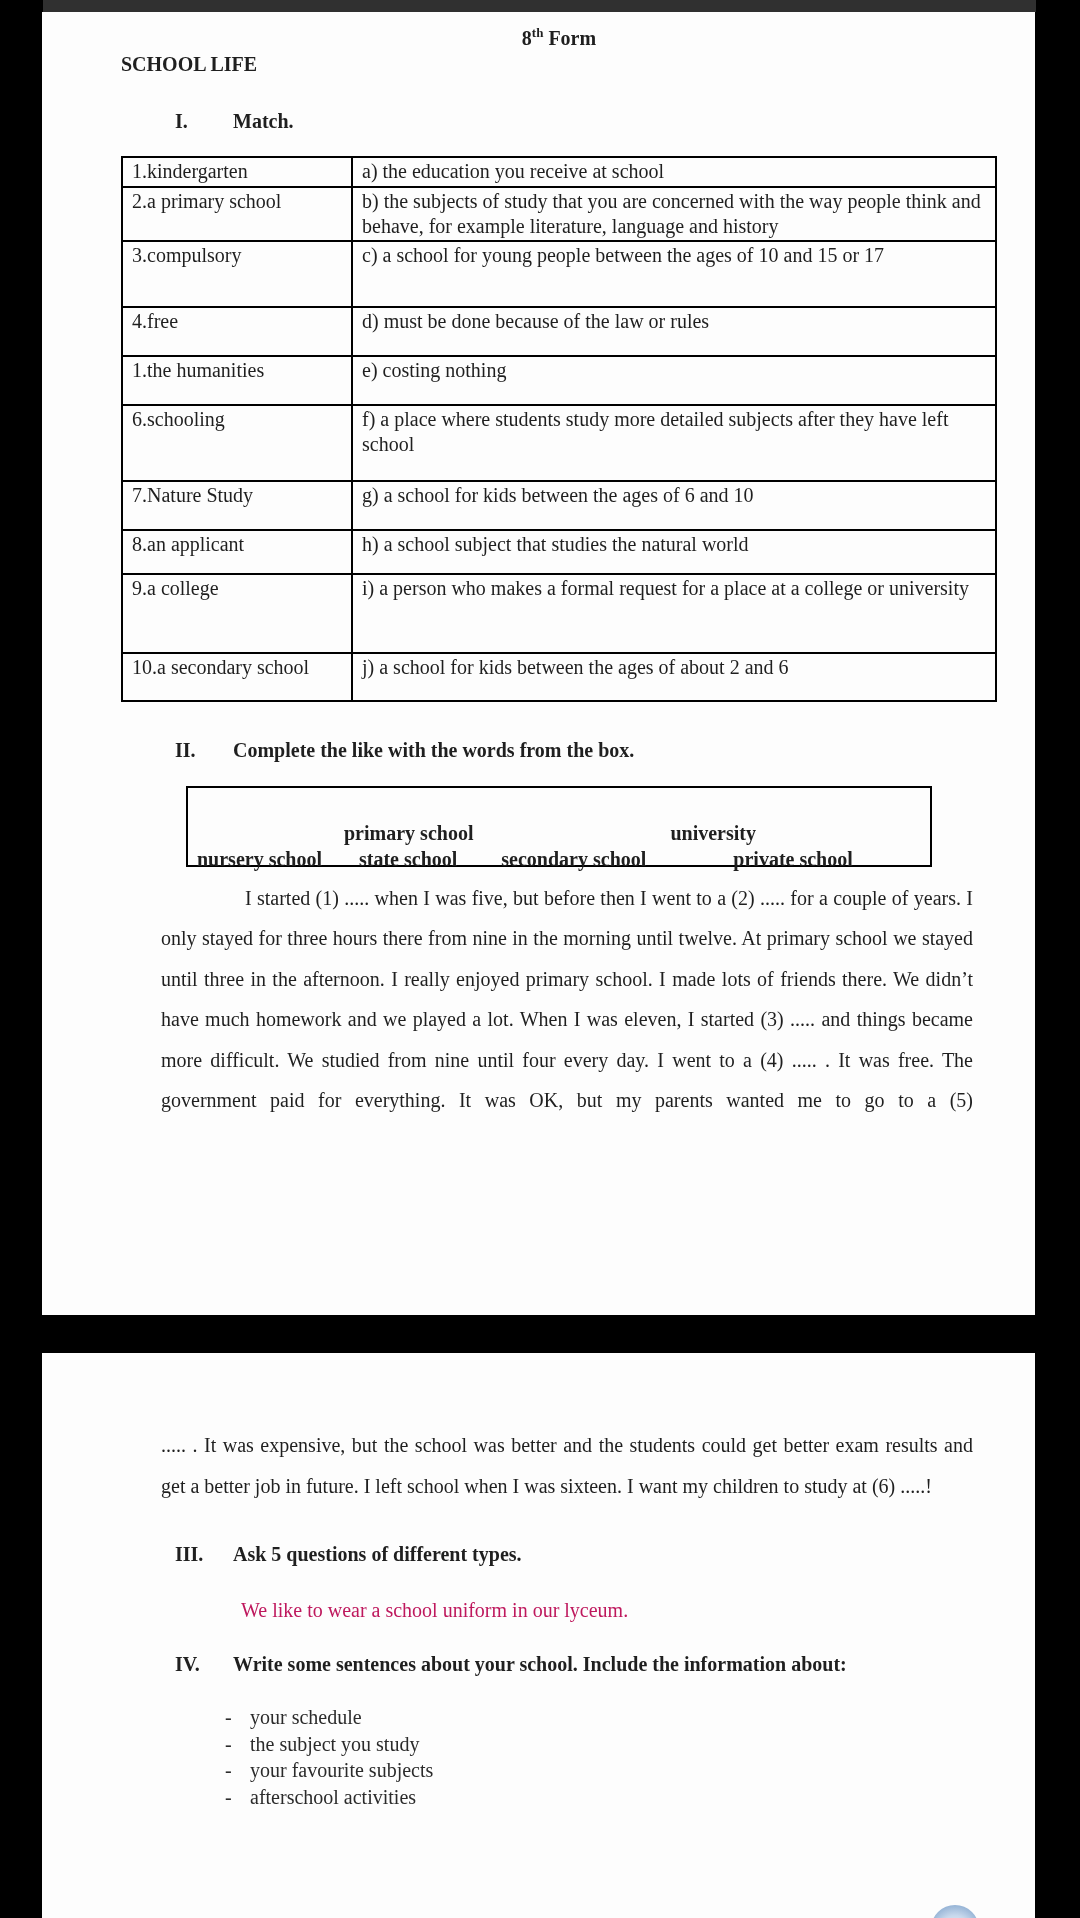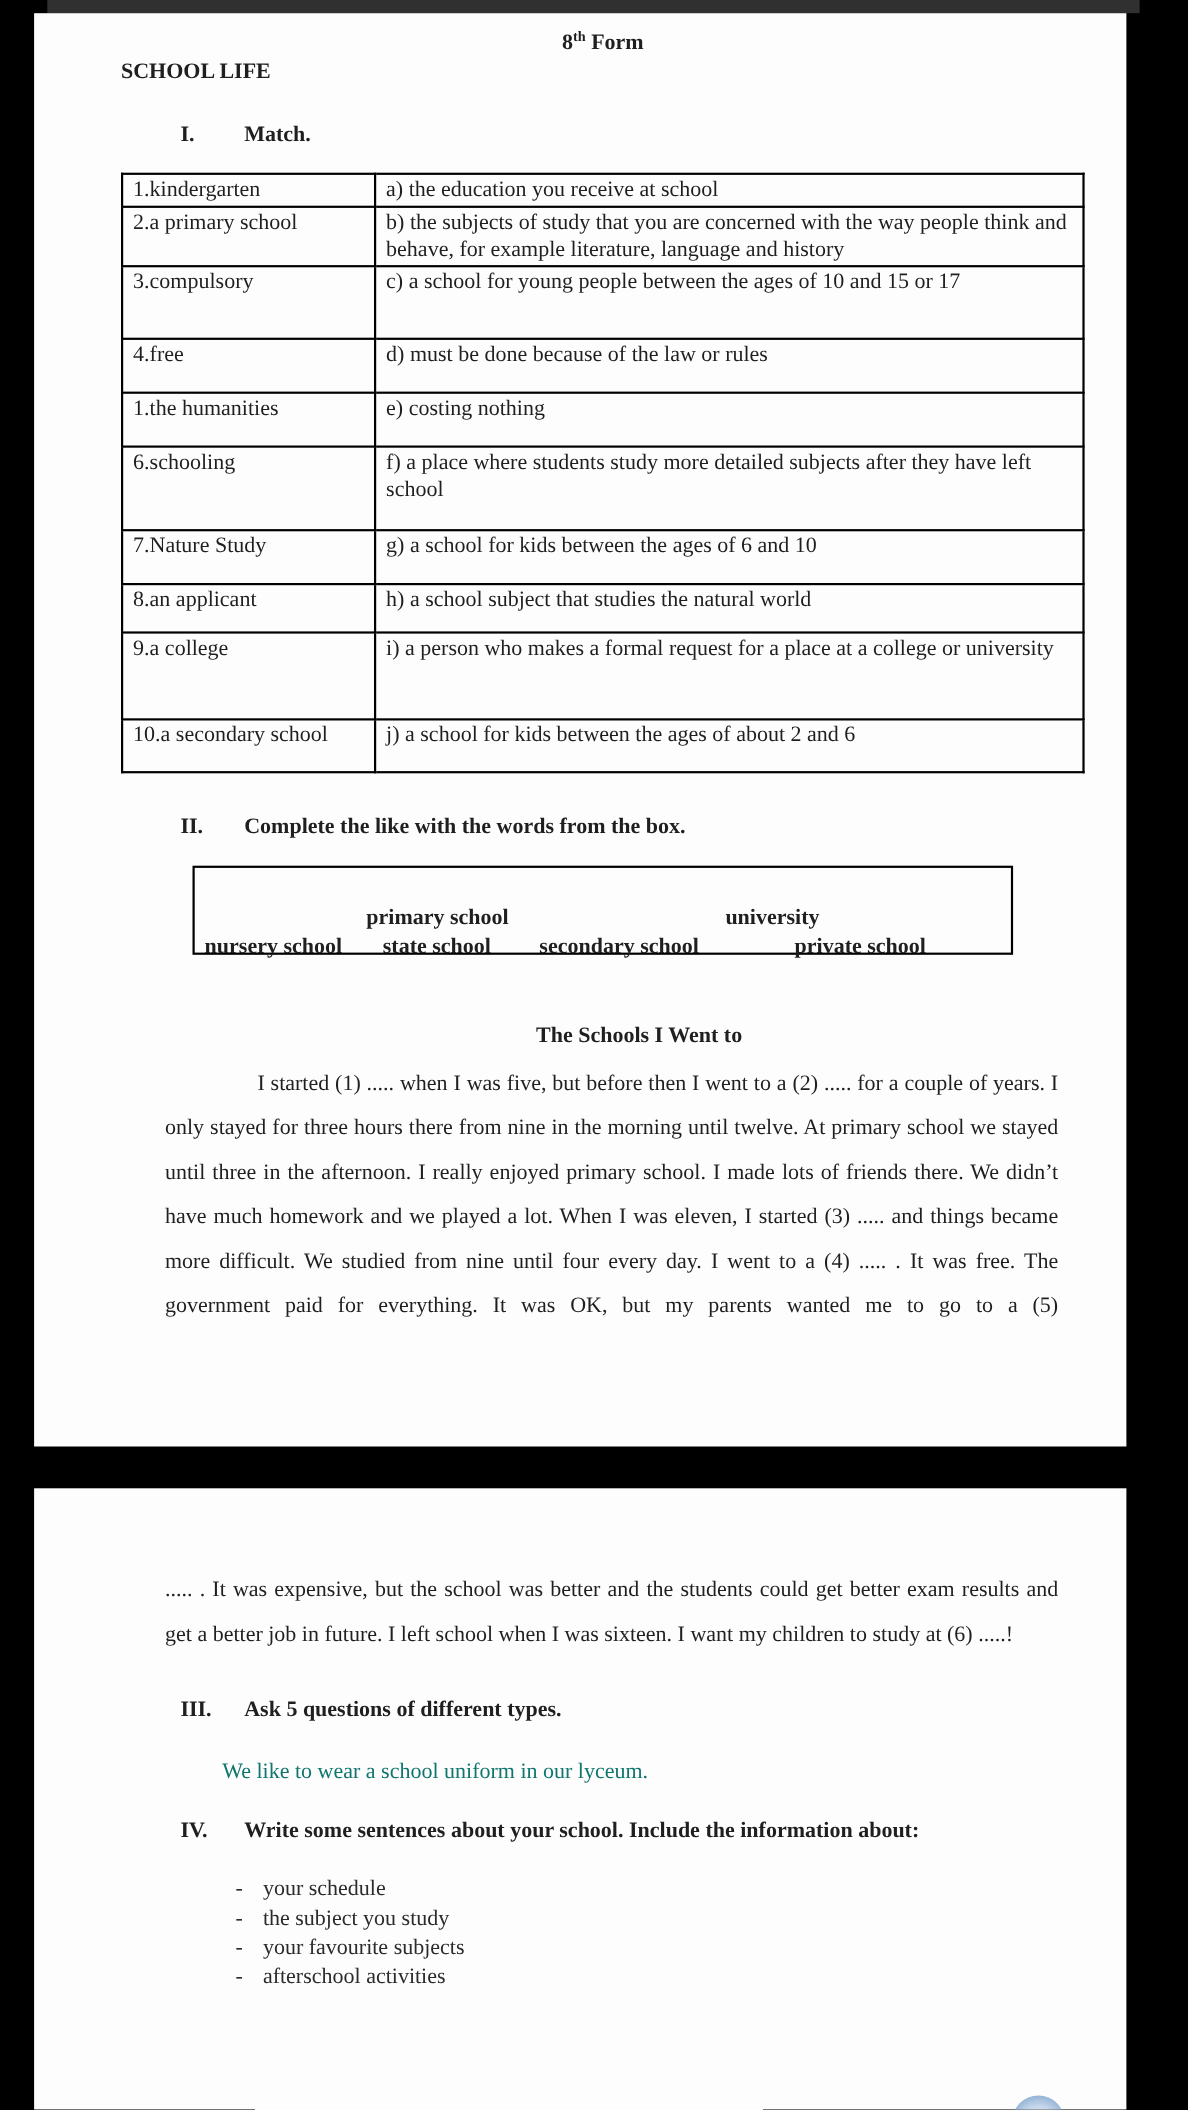--- a/index.html
+++ b/index.html
@@ -2,21 +2,21 @@
 <html><head>
 <meta charset="utf-8">
 <style>
   * { margin: 0; padding: 0; box-sizing: border-box; }
   html, body { background: #000; }
   body { font-family: "Liberation Serif", "DejaVu Serif", serif; color: #1f1f1f; }
   .viewport { position: relative; width: 1080px; height: 1918px; background: #000; overflow: hidden; }
 
   .top-strip { position: absolute; left: 43px; top: 0; width: 993px; height: 12px; background: #303030; }
 
-  .page { position: absolute; left: 31px; width: 993px; background: #fdfdfd; }
+  .page { position: absolute; left: 42px; width: 993px; background: #fdfdfd; }
   .page-1 { top: 12px; height: 1303px; }
   .page-2 { top: 1353px; height: 565px; overflow: hidden; }
 
   .content { margin-left: 79px; width: 876px; }
 
   .doc-title { text-align: center; font-weight: 700; font-size: 20px; line-height: 26px; padding-top: 8px; }
   .doc-title sup { font-size: 13px; }
   .doc-subtitle { text-align: left; font-weight: 700; font-size: 20px; line-height: 26px; }
 
   .sec-heading { font-weight: 700; font-size: 20px; line-height: 26px; padding-left: 54px; }
@@ -40,21 +40,21 @@
   .wb1 { margin-left: 9px; } .wb2 { margin-left: 37px; } .wb3 { margin-left: 44px; } .wb4 { margin-left: 87px; }
   .wb5 { margin-left: 156px; } .wb6 { margin-left: 197px; }
 
   .passage-title { margin-top: 60px; margin-left: 66px; text-align: center; font-weight: 700; font-size: 20px; line-height: 26px; }
 
   .body-par { margin-left: 40px; width: 812px; font-size: 20px; line-height: 40.5px; text-align: justify; }
   .par-1 { margin-top: 11px; text-indent: 84px; text-align-last: justify; }
   .par-2 { padding-top: 0; }
 
   .page-2 .par-2 { margin-top: 72px; }
-  .example-sentence { margin-top: 30px; margin-left: 92px; font-size: 20px; line-height: 27px; color: #0f766e; }
+  .example-sentence { margin-top: 30px; margin-left: 120px; font-size: 20px; line-height: 27px; color: #be185d; }
 
   .bullet-list { margin-top: 27px; padding-left: 104px; font-size: 20px; line-height: 26.5px; color: #2b2b2b; }
   .bullet-row { display: flex; }
   .bullet-marker { display: inline-block; width: 25px; }
 
   .floating-circle { position: absolute; left: 889px; top: 552px; width: 48px; height: 48px; border-radius: 50%;
     background: radial-gradient(circle at 50% 55%, #eef4fb 0%, #c7d8ec 45%, #8fafd3 78%, #6b8fbc 100%); }
 </style>
 </head>
 <body>
@@ -128,21 +128,20 @@
           <span class="wb6">university</span>
         </div>
         <div class="wb-row">
           <span class="wb1">nursery school</span>
           <span class="wb2">state school</span>
           <span class="wb3">secondary school</span>
           <span class="wb4">private school</span>
         </div>
       </div>
 
-      <div class="passage-title">The Schools I Went to</div>
 
       <div class="body-par par-1">I started (1) ..... when I was five, but before then I went to a (2) ..... for a couple of years. I only stayed for three hours there from nine in the morning until twelve. At primary school we stayed until three in the afternoon. I really enjoyed primary school. I made lots of friends there. We didn’t have much homework and we played a lot. When I was eleven, I started (3) ..... and things became more difficult. We studied from nine until four every day. I went to a (4) ..... . It was free. The government paid for everything. It was OK, but my parents wanted me to go to a (5)</div>
 
     </div>
   </div>
 
   <div class="page page-2">
     <div class="content">
 
       <div class="body-par par-2">..... . It was expensive, but the school was better and the students could get better exam results and get a better job in future. I left school when I was sixteen. I want my children to study at (6) .....!</div>

